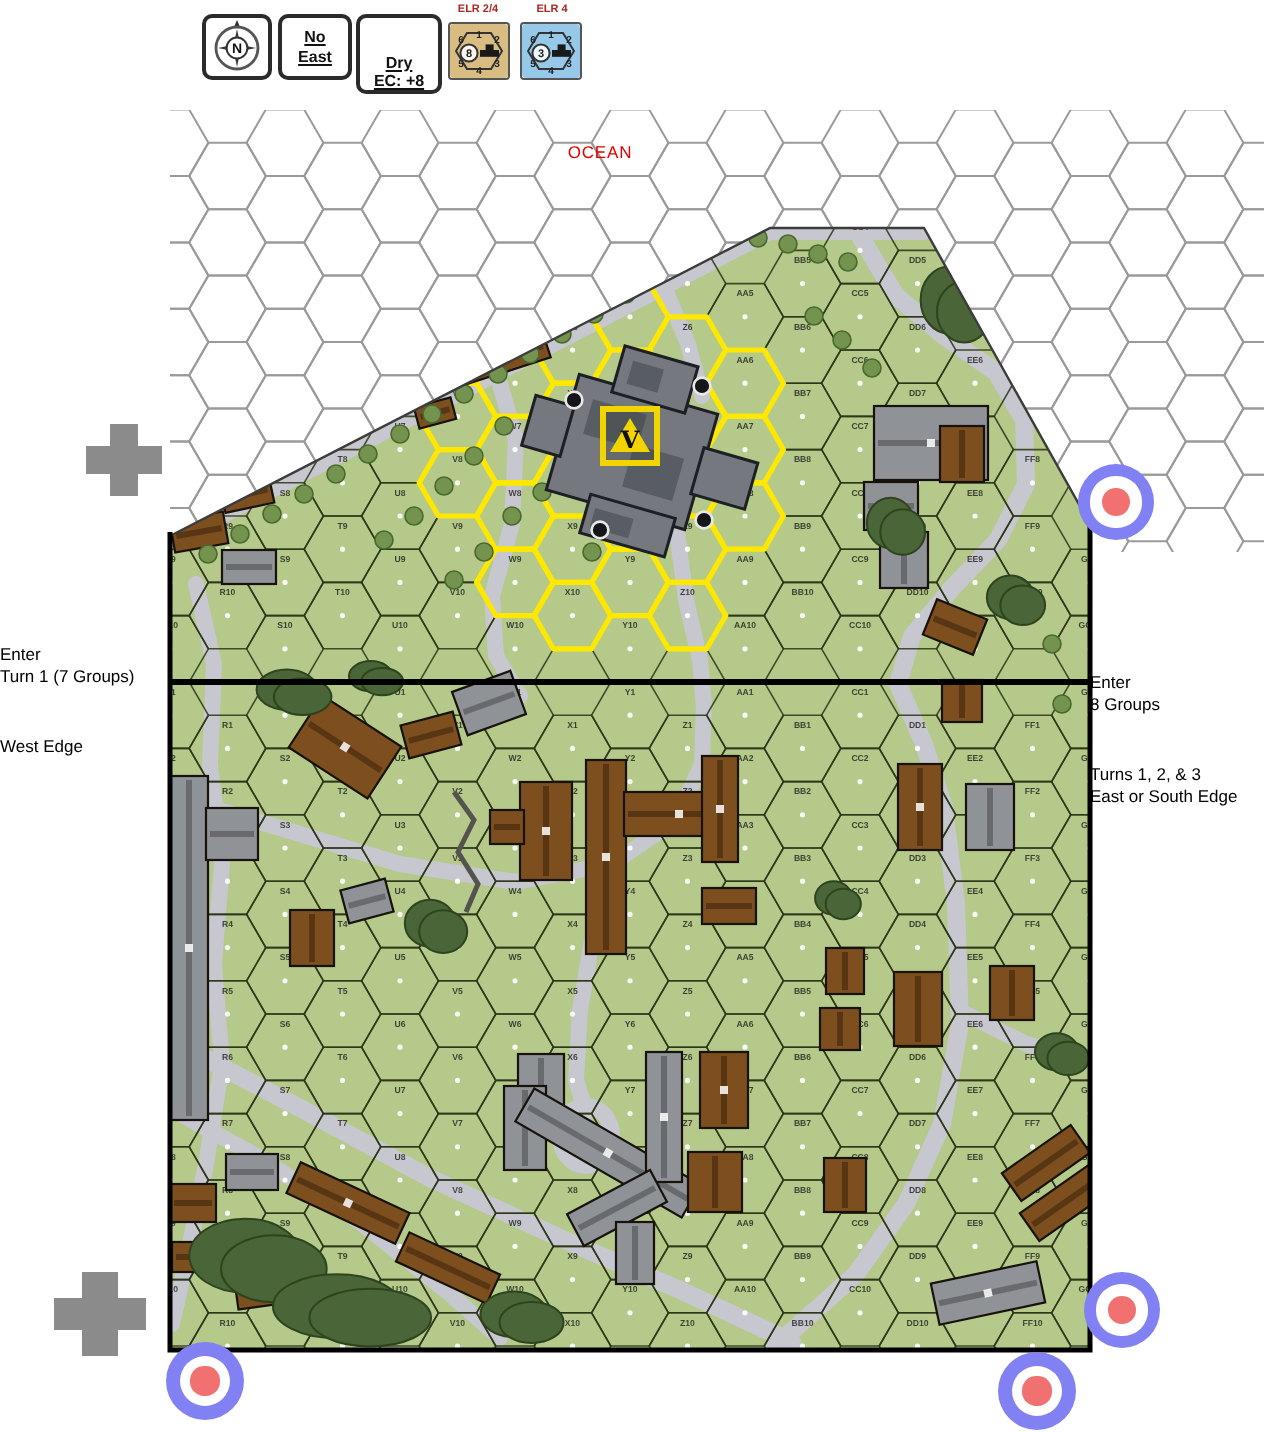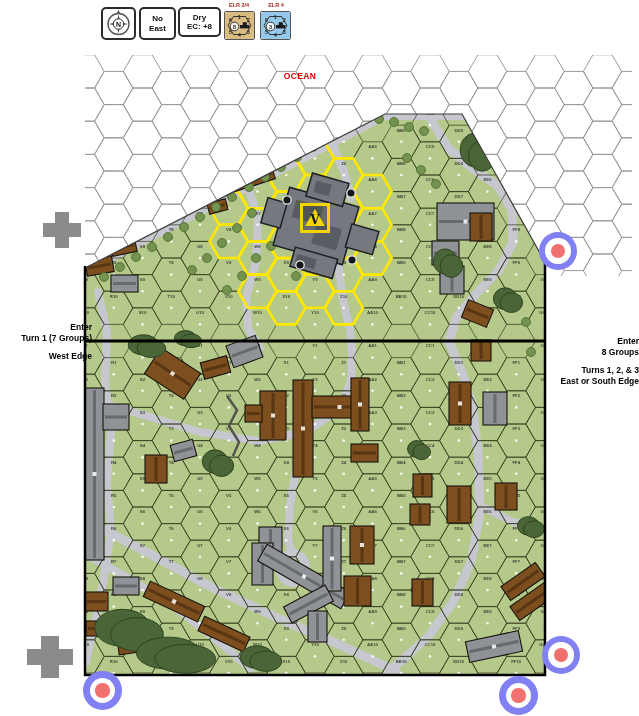--- a/index.html
+++ b/index.html
@@ -2,30 +2,30 @@
 <html><head>
 <meta charset="utf-8">
 <style>
   html,body{margin:0;padding:0;background:#fff;}
   #stage{position:relative;width:639px;height:716px;background:#ffffff;overflow:hidden;
          font-family:"Liberation Sans",sans-serif;}
   #map-svg{position:absolute;left:0;top:0;}
   
   .chit{position:absolute;background:#fff;border:2px solid #2b2b2b;border-radius:5px;
         box-sizing:border-box;display:flex;flex-direction:column;align-items:center;
-        justify-content:center;font-weight:bold;font-size:8px;line-height:1.15;text-align:center;color:#111;}
+        justify-content:center;font-weight:bold;font-size:8px;line-height:1.15;text-align:center;color:#111;text-decoration:underline;}
   .counter{position:absolute;border:1px solid #555;border-radius:2px;box-sizing:border-box;}
   .elr-label{position:absolute;font-size:5.5px;font-weight:bold;color:#a82a20;text-align:center;width:34px;}
   
   .ocean-label{position:absolute;left:258px;top:71px;width:84px;text-align:center;color:#e00000;
-               font-weight:bold;font-size:8.5px;letter-spacing:.4px;}
-  .entry-text{position:absolute;text-align:right;font-weight:bold;font-size:8.5px;color:#000;line-height:11px;}
+               font-weight:normal;font-size:8.5px;letter-spacing:.4px;}
+  .entry-text{position:absolute;text-align:left;font-weight:normal;font-size:8.5px;color:#000;line-height:11px;}
   #west-entry{left:0;top:322px;width:92px;}
   #east-entry{left:545px;top:336px;width:94px;}
-  .gap-top{margin-top:7px;}
+  .gap-top{margin-top:24px;}
   
   #v-marker{position:absolute;left:300px;top:203px;width:30px;height:30px;border:3px solid #f2d400;
             box-sizing:border-box;background:rgba(50,55,45,.22);}
   #v-marker .tri{width:0;height:0;border-left:10px solid transparent;border-right:10px solid transparent;
                  border-bottom:17px solid #f2d400;margin:3px auto 0;}
   #v-marker .vl{position:absolute;left:0;right:0;top:7px;text-align:center;
                 font-family:"DejaVu Serif",serif;font-weight:bold;font-size:12px;color:#111;}
   
   .cross{position:absolute;}
   .cross .vbar{position:absolute;left:31%;width:38%;top:0;bottom:0;background:#8b8b8b;}
@@ -1291,21 +1291,21 @@
       <polygon points="15.5,5.5 13.5,15 15.5,24.5 17.5,15" fill="#3a3a3a"></polygon>
       <polygon points="6,15 15.5,13 25,15 15.5,17" fill="#3a3a3a"></polygon>
       <circle cx="15.5" cy="15" r="5.2" fill="#fff" stroke="#333" stroke-width="1"></circle>
       <text x="15.5" y="17.6" text-anchor="middle" font-size="7" font-weight="bold" fill="#111" font-family="Liberation Sans, sans-serif">N</text>
     </svg>
   </div>
   <div class="chit" style="left:139px;top:7px;width:37px;height:33px;">
     <div>No</div>
     <div>East</div>
   </div>
-  <div class="chit" style="left:178px;top:7px;width:43px;height:30px;">
+  <div class="chit" style="left:178px;top:7px;width:43px;height:40px;justify-content:flex-end;">
     <div>Dry</div>
     <div>EC: +8</div>
   </div>
 
   <div class="elr-label" style="left:222px;top:2px;">ELR 2/4</div>
   <div class="counter" style="left:224px;top:11px;width:31px;height:29px;">
     <svg id="counter-face-0" width="29" height="27" viewBox="0 0 29 27">
         <rect x="0" y="0" width="29" height="27" rx="2" fill="#d8bc82"></rect>
         <polygon points="3,13.5 8.5,4.5 20.5,4.5 26,13.5 20.5,22.5 8.5,22.5" fill="none" stroke="#333" stroke-width="1"></polygon>
         <text x="5.5" y="9.5" text-anchor="middle" font-size="5" font-weight="bold" fill="#222">6</text>

